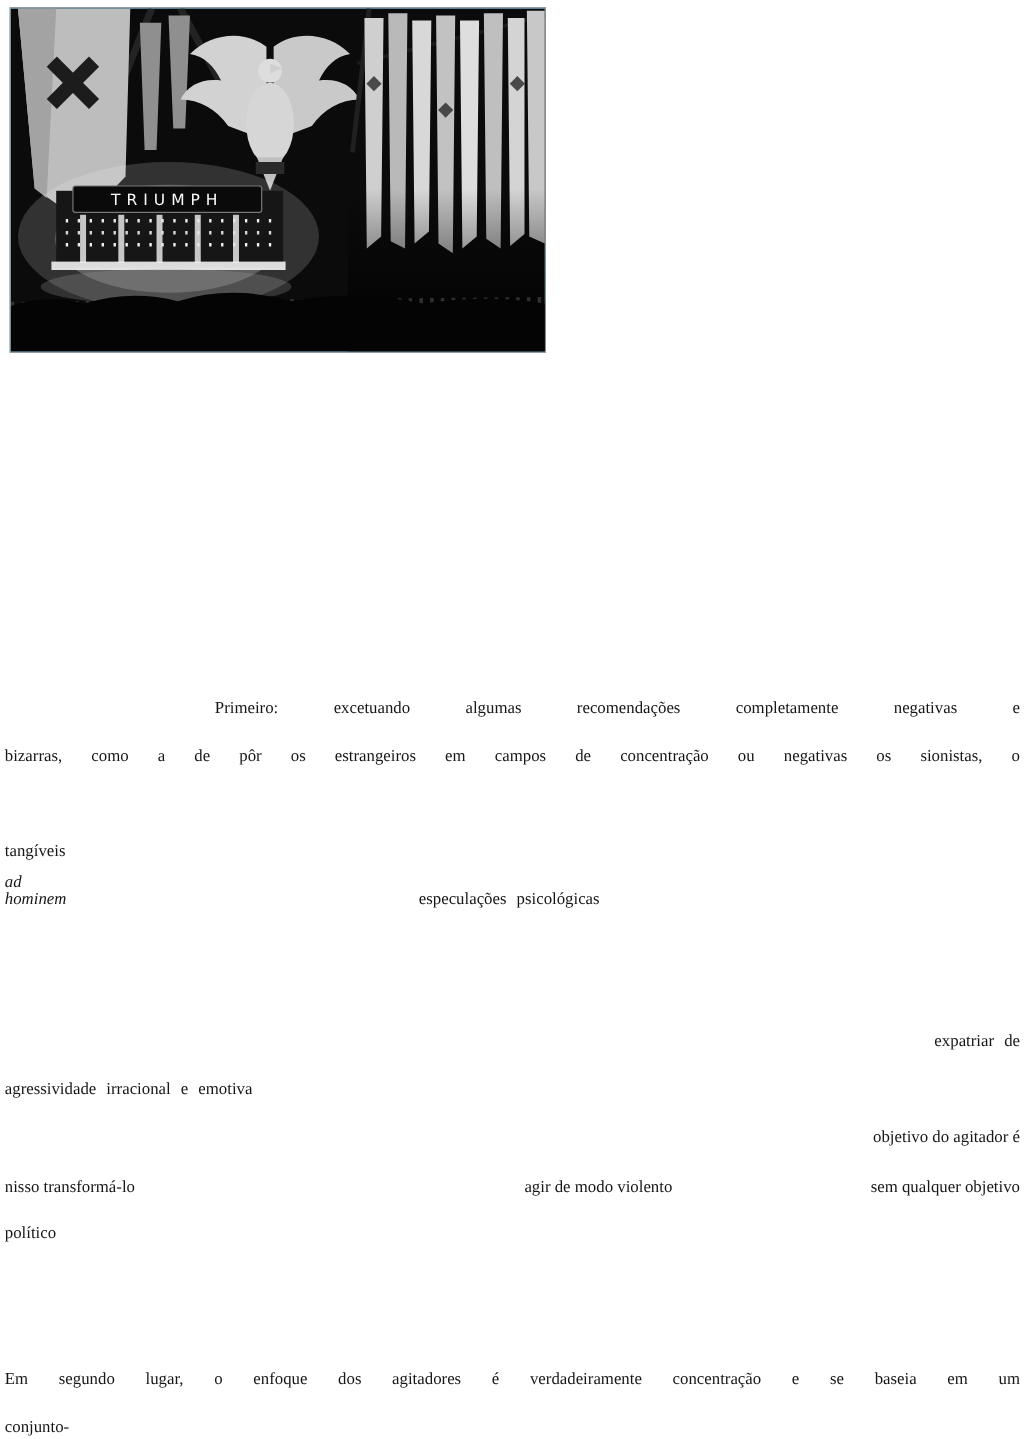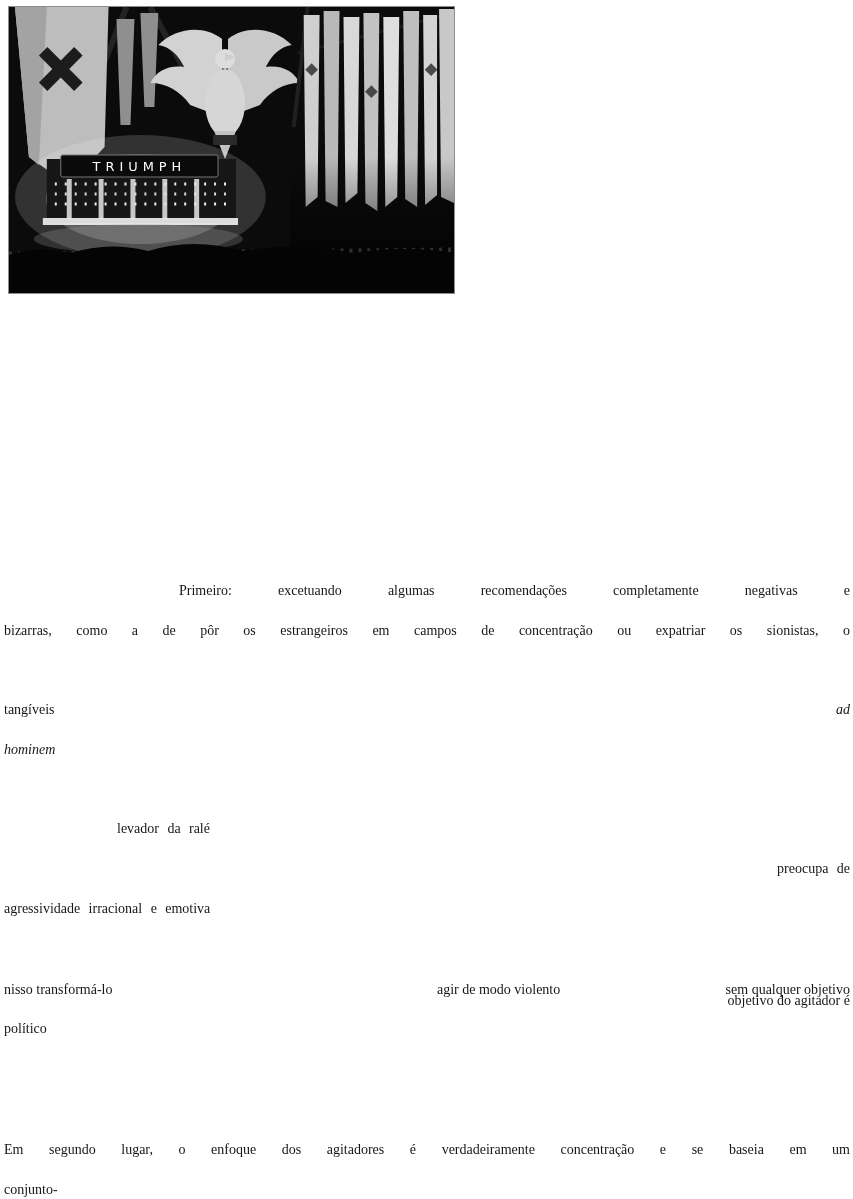--- a/index.html
+++ b/index.html
@@ -13,21 +13,21 @@
     border:1px solid #8c8c8c;box-sizing:border-box;background:#7dd3fc;
   }
   .photo svg{display:block;width:100%;height:100%;}
   .text-layer{
     position:absolute;left:4px;right:3px;top:0;bottom:0;
     font-size:14px;
   }
   .tline{position:absolute;left:0;right:0;line-height:26px;white-space:nowrap;}
   .justify{white-space:normal;text-align:justify;text-align-last:justify;}
   .right{text-align:right;}
-  .split{display:flex;justify-content:space-between;align-items:baseline;}
+  .split{display:flex;justify-content:flex-end;align-items:baseline;flex-direction:column;}
   .italic{font-style:italic;}
   .ws{word-spacing:0.35em;}
   .abs{position:absolute;}
 </style>
 </head>
 <body>
 
 <div class="page">
 
   <figure class="photo">
@@ -113,39 +113,39 @@
         <line x1="0" y1="247" x2="447" y2="243" stroke="#5a5a5a" stroke-width="5" stroke-dasharray="3,6" opacity="0.5"></line>
         <path d="M0,286 L0,248 Q30,238 62,246 Q100,234 140,244 Q185,230 235,244 Q290,234 345,246 Q400,238 447,246 L447,286 Z" fill="#040404"></path>
       </g>
     </svg>
   </figure>
 
   <div class="text-layer">
 
     <div class="tline justify" style="top:578px;left:175px;">Primeiro: excetuando algumas recomendações completamente negativas e</div>
 
-    <div class="tline justify" style="top:618px;">bizarras, como a de pôr os estrangeiros em campos de concentração ou expatriar os sionistas, o</div>
+    <div class="tline justify" style="top:618px;">bizarras, como a de pôr os estrangeiros em campos de concentração ou negativas os sionistas, o</div>
 
 
     <div class="tline split" style="top:697px;">
       <span>tangíveis</span>
       <span class="italic">ad</span>
     </div>
 
     <div class="tline" style="top:737px;">
       <span class="italic">hominem</span>
+      <span class="abs ws" style="left:345px;">especulações psicológicas</span>
     </div>
 
-    <div class="tline ws" style="top:816px;left:113px;">levador da ralé</div>
 
-    <div class="tline right ws" style="top:856px;">preocupa de</div>
+    <div class="tline right ws" style="top:856px;">expatriar de</div>
 
     <div class="tline ws" style="top:896px;">agressividade irracional e emotiva</div>
 
-    <div class="tline right" style="top:988px;">objetivo do agitador é</div>
+    <div class="tline right" style="top:936px;">objetivo do agitador é</div>
 
     <div class="tline" style="top:1016px;">político</div>
 
     <div class="tline" style="top:977px;">
       <span>nisso transformá-lo</span>
       <span class="abs" style="left:433px;">agir de modo violento</span>
       <span class="abs" style="right:0;">sem qualquer objetivo</span>
     </div>
 
     <div class="tline justify" style="top:1137px;">Em segundo lugar, o enfoque dos agitadores é verdadeiramente concentração e se baseia em um</div>

